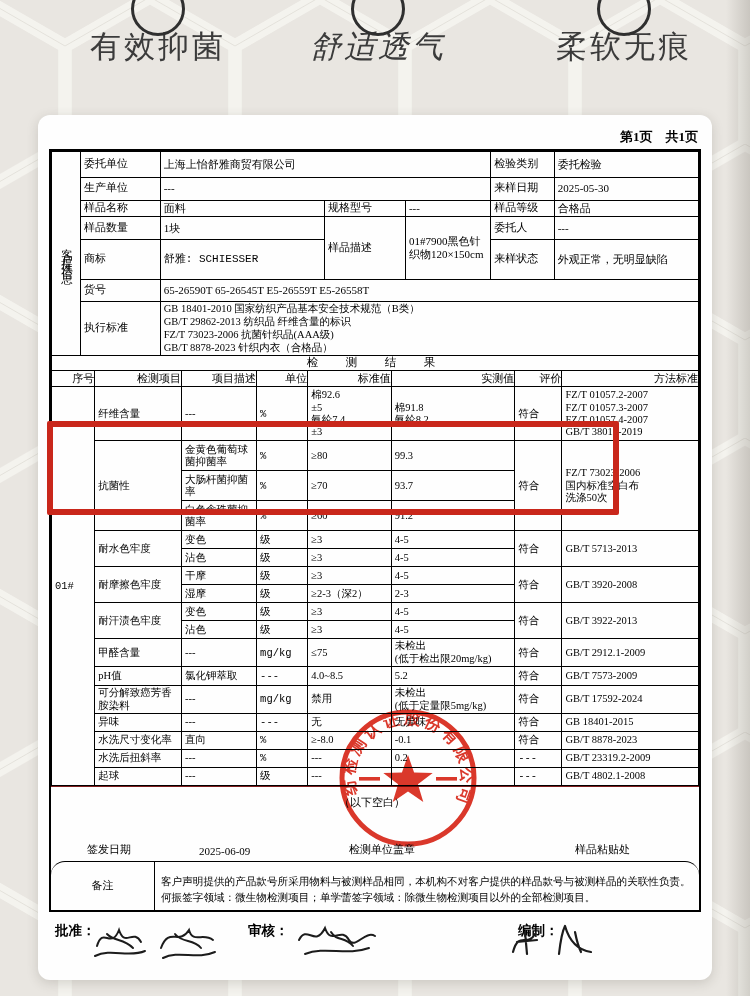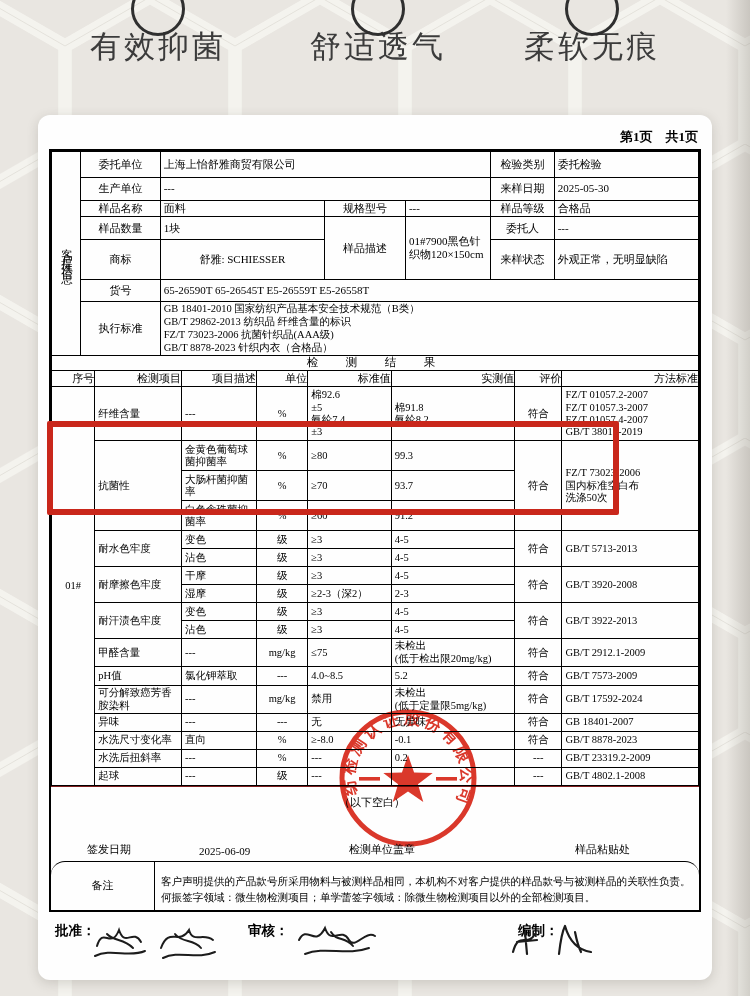--- a/index.html
+++ b/index.html
@@ -14,33 +14,33 @@
   .bg-hex { position: absolute; inset: 0; z-index: 0; }
   .edge-shade { position: absolute; right: 0; top: 0; width: 24px; height: 100%;
     background: linear-gradient(to right, rgba(120,115,105,0), rgba(120,115,105,.28)); z-index: 6; }
 
   
   .badge { position: absolute; top: 26px; z-index: 2; text-align: center; }
   .badge .ring { position: absolute; left: 50%; transform: translateX(-50%); top: -44px;
     width: 54px; height: 54px; border: 3px solid #2f2f2f; border-radius: 50%; }
   .badge .lbl { font-size: 31px; letter-spacing: 3px; color: #3b3b3b; font-weight: 500;
     font-family: "Liberation Sans", sans-serif; white-space: nowrap; }
-  .badge1 { left: 90px; } .badge2 { left: 310px; } .badge3 { left: 524px; }
+  .badge1 { left: 90px; } .badge2 { left: 310px; font-style: italic; } .badge3 { left: 556px; }
 
   
   .doc-card { position: absolute; left: 38px; top: 115px; width: 674px; height: 865px;
     background: #fefefe; border-radius: 12px; box-shadow: 0 3px 12px rgba(60,55,45,.18);
     z-index: 1; font-family: "Liberation Serif", serif; }
   .page-info { text-align: right; font-weight: bold; font-size: 13px; padding: 13px 14px 3px 0; }
 
   .doc-table { margin: 0 11px; border: 2px solid #000; }
   table { width: 100%; border-collapse: collapse; table-layout: fixed; }
   td, th { border: 1px solid #000; font-weight: normal; font-size: 11px; line-height: 1.2;
     padding: 1px 3px; overflow: hidden; vertical-align: middle; }
-  .tc { text-align: center; } .tl { text-align: left; }
+  .tc { text-align: left; font-family: Liberation Mono, monospace; } .tl { text-align: left; }
   .pre { white-space: pre-line; }
 
   
   .col-ia{width:4.5%} .col-ib{width:12.3%} .col-ic{width:25.4%} .col-id{width:12.5%}
   .col-ie{width:13.2%} .col-if{width:9.8%} .col-ig{width:22.3%}
   .vlabel { writing-mode: vertical-rl; text-orientation: upright; letter-spacing: 5px;
     text-align: center; padding: 4px 0; font-size: 11.5px; }
   .ih1 td{height:26px} .ih2 td{height:23px} .ih3 td{height:15px} .ih4 td{height:23px}
   .ih5 td{height:40px} .ih6 td{height:22px} .ih7 td{height:52px}
   .std-lines { font-size: 10.5px; line-height: 1.22; }
@@ -320,21 +320,21 @@
         <td class="tc">符合</td>
         <td class="tl">GB/T 17592-2024</td>
       </tr>
       <tr class="rt h-s3">
         <td class="tl">异味</td>
         <td class="tl">---</td>
         <td class="tc">---</td>
         <td class="tl">无</td>
         <td class="tl">无异味</td>
         <td class="tc">符合</td>
-        <td class="tl">GB 18401-2007</td>
+        <td class="tl">GB 18401-2015</td>
       </tr>
       <tr class="rt h-s3">
         <td class="tl">水洗尺寸变化率</td>
         <td class="tl">直向</td>
         <td class="tc">%</td>
         <td class="tl">≥-8.0</td>
         <td class="tl">-0.1</td>
         <td class="tc">符合</td>
         <td class="tl">GB/T 8878-2023</td>
       </tr>

